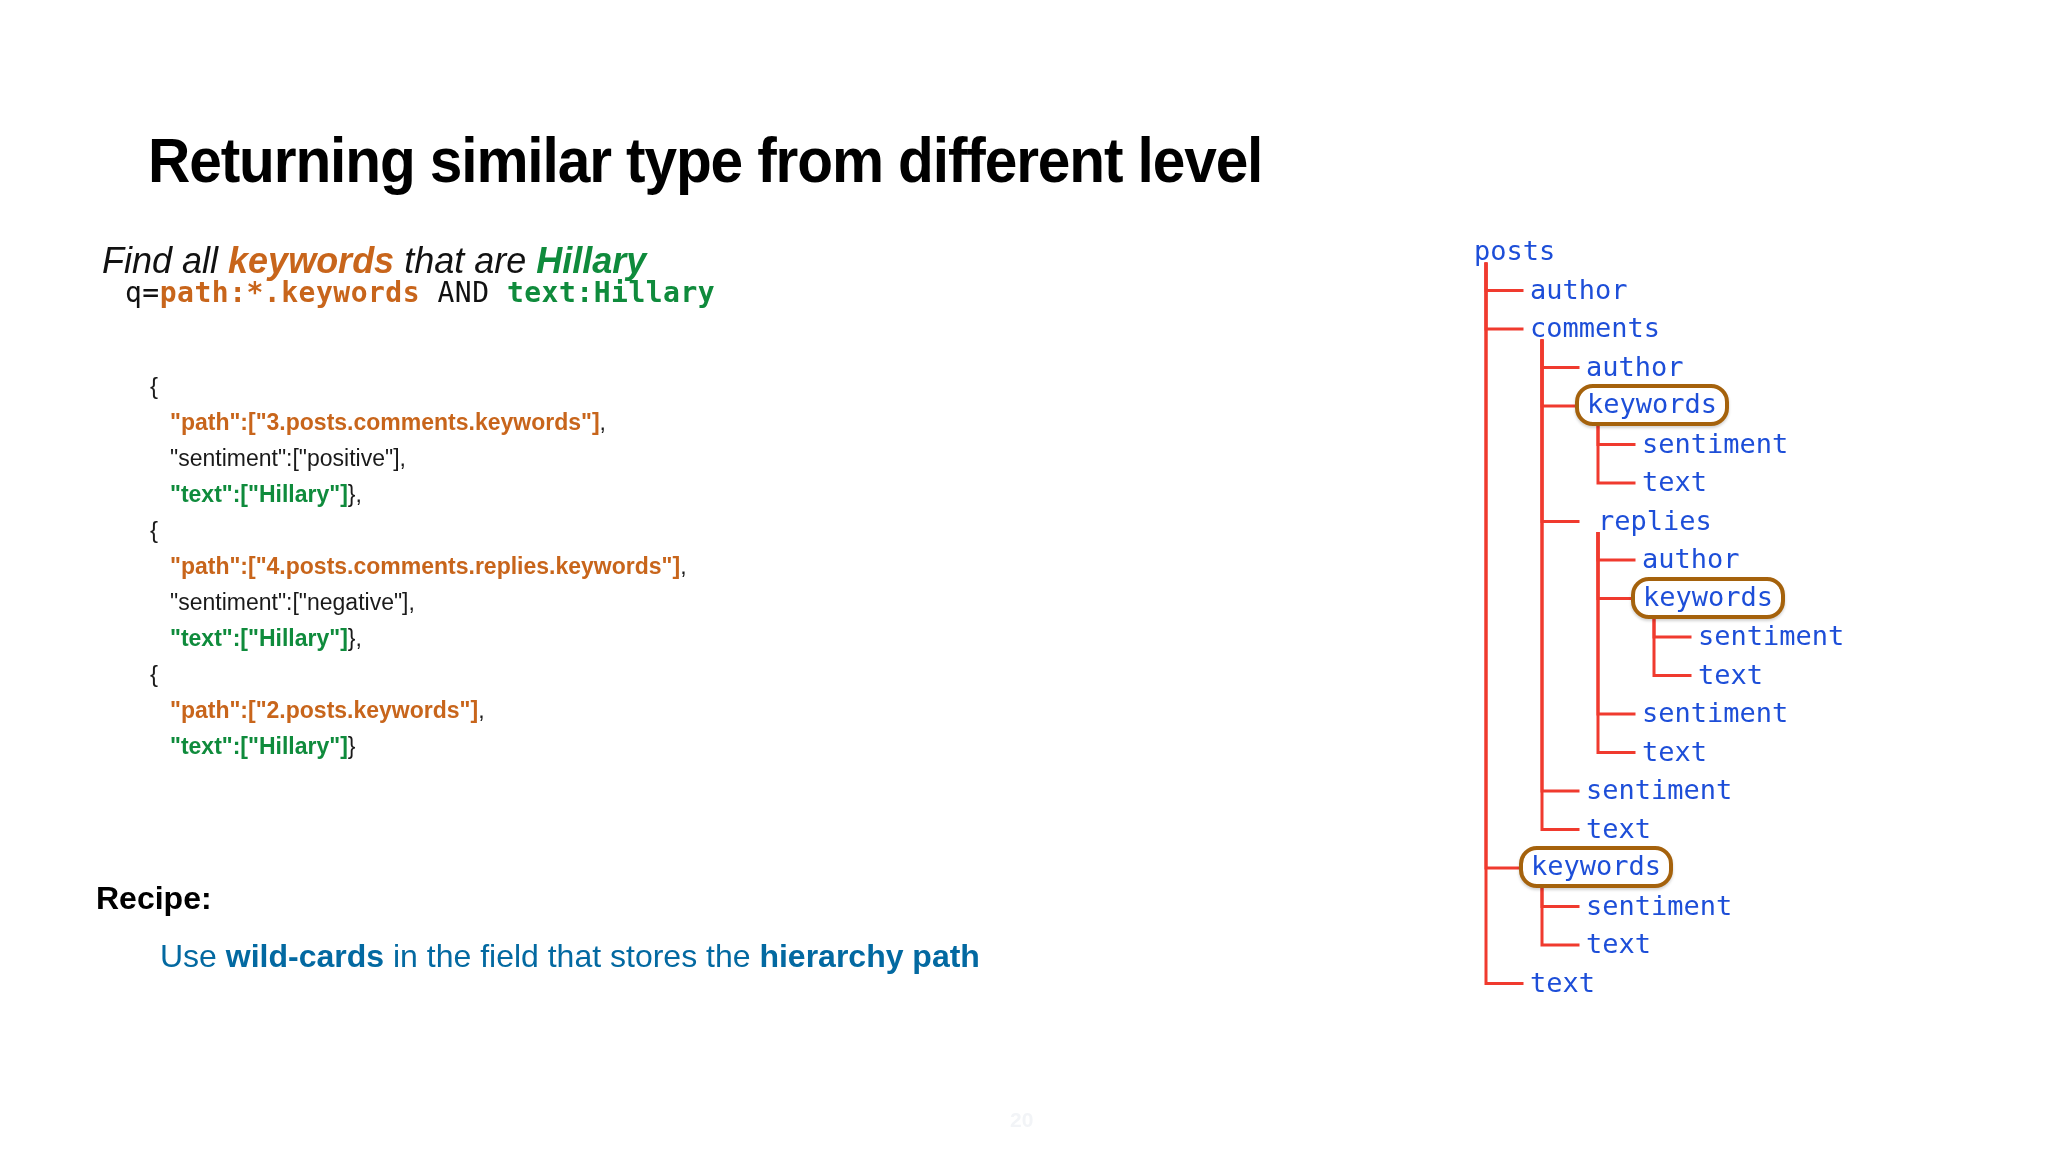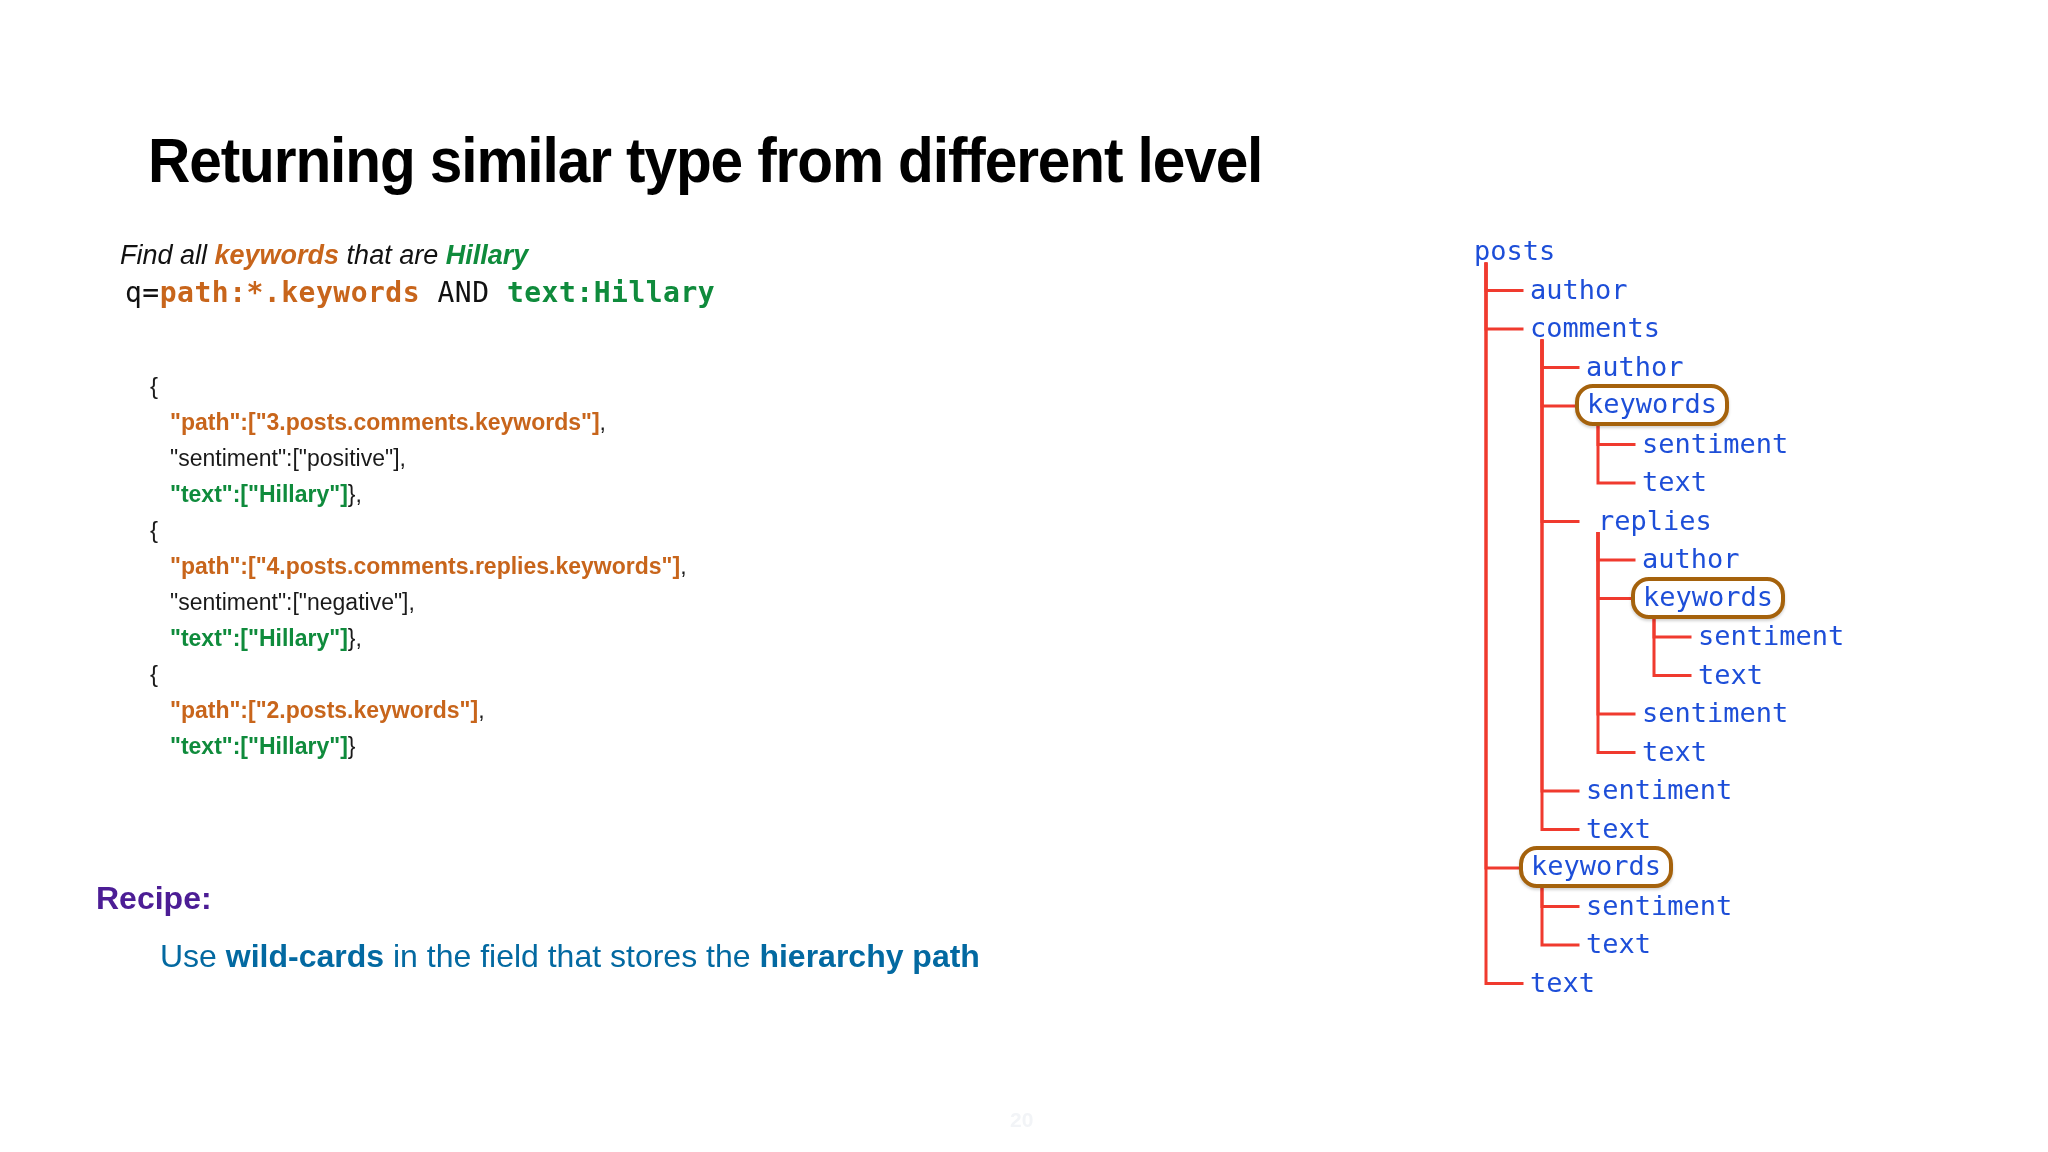--- a/index.html
+++ b/index.html
@@ -26,23 +26,23 @@
     letter-spacing: -1.2px;
     color: #000000;
     white-space: nowrap;
     transform: scaleX(0.93);
     transform-origin: left top;
   }
 
   
   #find-line {
     position: absolute;
-    left: 120px;
+    left: 102px;
     top: 240px;
-    font-size: 27px;
+    font-size: 36px;
     font-style: italic;
     color: #111111;
     white-space: nowrap;
   }
   #find-line .kw { color: #C8651B; font-weight: bold; font-style: italic; }
   #find-line .hl { color: #0F8B3C; font-weight: bold; font-style: italic; }
 
   
   #query-line {
     position: absolute;
@@ -77,21 +77,21 @@
   #json-block .txt   { color: #0F8B3C; font-weight: bold; }
   #json-block .plain { color: #1a1a1a; font-weight: normal; }
 
   
   #recipe-label {
     position: absolute;
     left: 96px;
     top: 880px;
     font-size: 32px;
     font-weight: bold;
-    color: #4c1d95;
+    color: #000000;
   }
   #recipe-body {
     position: absolute;
     left: 160px;
     top: 938px;
     font-size: 32px;
     color: #0369a1;
     white-space: nowrap;
   }
   #recipe-body b { font-weight: bold; }

